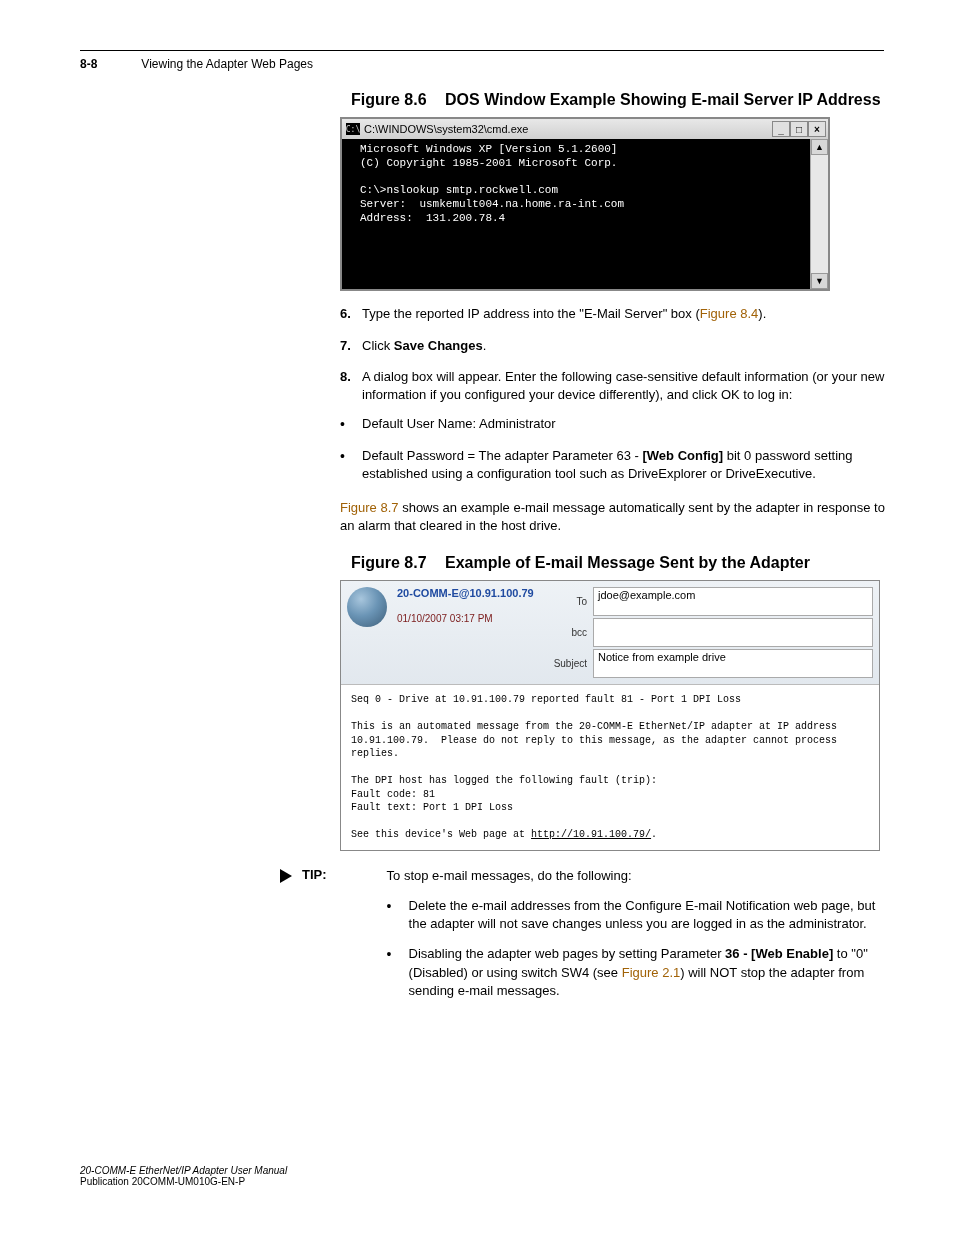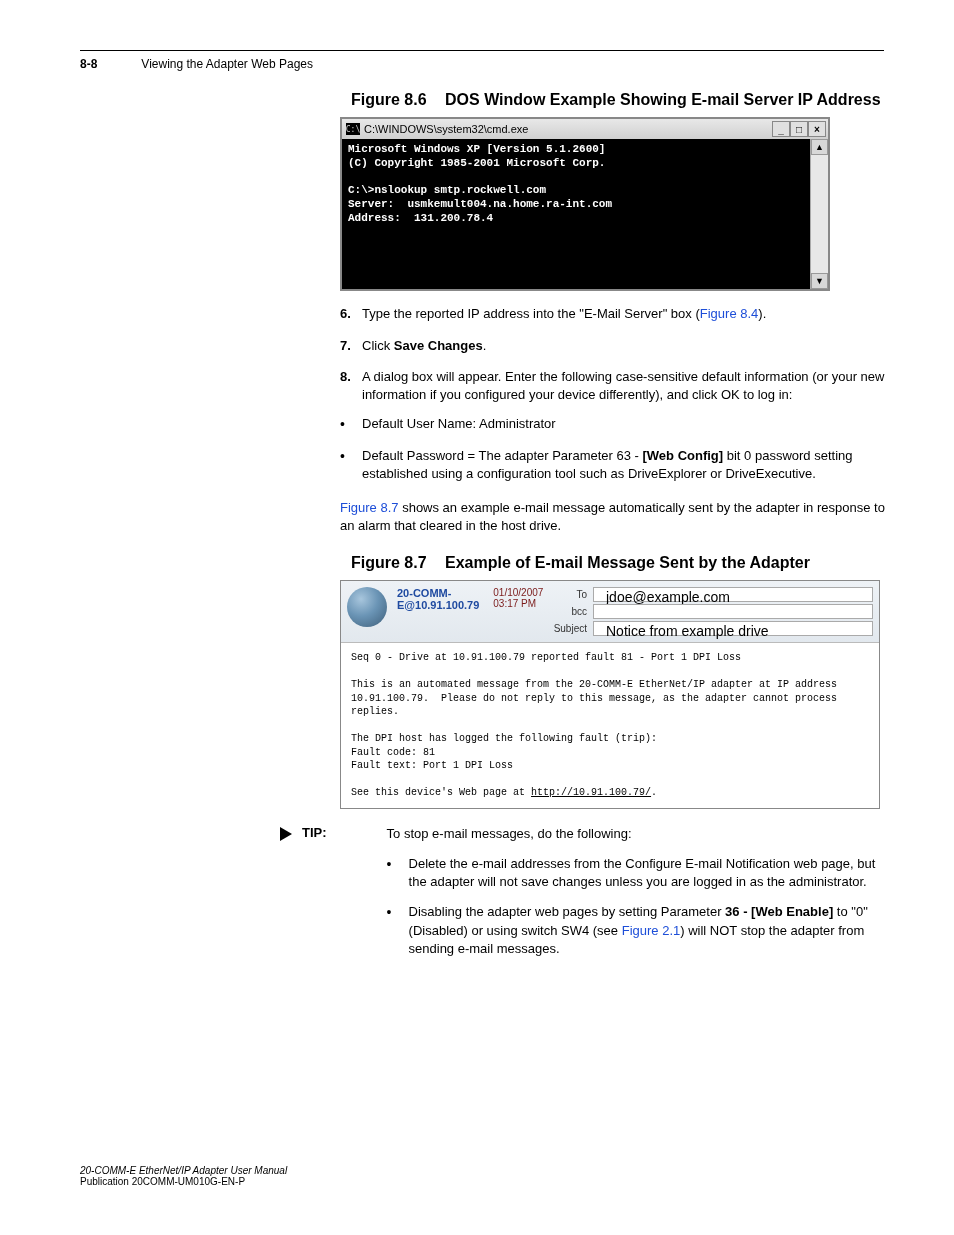--- a/index.html
+++ b/index.html
@@ -79,24 +79,23 @@
   .dos-body {
     display: flex;
     background: #000;
   }
   .dos-text {
     flex: 1;
     color: #fff;
     font-family: "Courier New", monospace;
     font-size: 11px;
     line-height: 1.25;
-    padding: 4px 6px;
+    padding: 4px 18px;
     white-space: pre;
     min-height: 150px;
-    font-weight: bold;
   }
   .dos-scroll {
     width: 18px;
     background: #e8e8e8;
     display: flex;
     flex-direction: column;
     justify-content: space-between;
     border-left: 1px solid #aaa;
   }
   .scroll-btn {
@@ -124,21 +123,21 @@
   .bulleted {
     display: flex;
     margin-top: 12px;
     font-size: 13px;
     line-height: 1.4;
   }
   .bulleted .dot {
     min-width: 22px;
     font-size: 14px;
   }
-  .link { color: #1d4ed8; }
+  .link { color: #a16207; }
   .email-box {
     border: 1px solid #888;
     background: #fff;
     width: 540px;
     font-size: 11px;
   }
   .email-header {
     display: flex;
     padding: 6px;
     background: linear-gradient(#eef2f6,#e2e8ee);
@@ -147,40 +146,40 @@
   .email-avatar {
     width: 40px; height: 40px;
     border-radius: 50%;
     background: radial-gradient(circle at 35% 30%, #a8c6dd 0%, #6a94b5 45%, #3d5d78 100%);
     margin-right: 10px;
     flex-shrink: 0;
   }
   .email-meta-left {
     flex: 0 0 150px;
     display: flex;
-    flex-direction: row;
+    flex-direction: column;
     gap: 14px;
   }
   .email-from { color: #1f4aa0; font-weight: bold; }
   .email-date { color: #7a1a1a; font-size: 10px; }
   .email-fields {
     flex: 1;
     display: flex;
     flex-direction: column;
     gap: 2px;
   }
   .email-field-row { display: flex; align-items: center; gap: 6px; }
   .email-field-label { width: 40px; text-align: right; font-size: 10px; color: #333; }
   .email-field-input {
     flex: 1;
     border: 1px solid #aaa;
     background: #fff;
-    font-size: 14px;
-    padding: 1px 12px;
-    height: 15px;
+    font-size: 11px;
+    padding: 1px 4px;
+    height: 29px;
   }
   .email-body {
     font-family: "Courier New", monospace;
     font-size: 10px;
     line-height: 1.35;
     padding: 8px 10px;
     white-space: pre-wrap;
   }
   .tip-row {
     display: flex;

